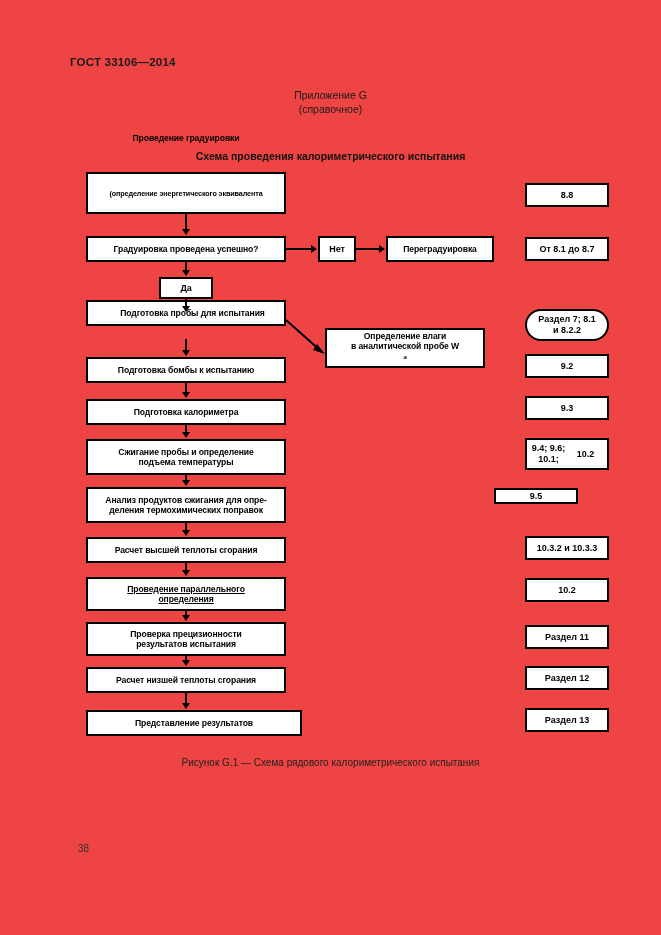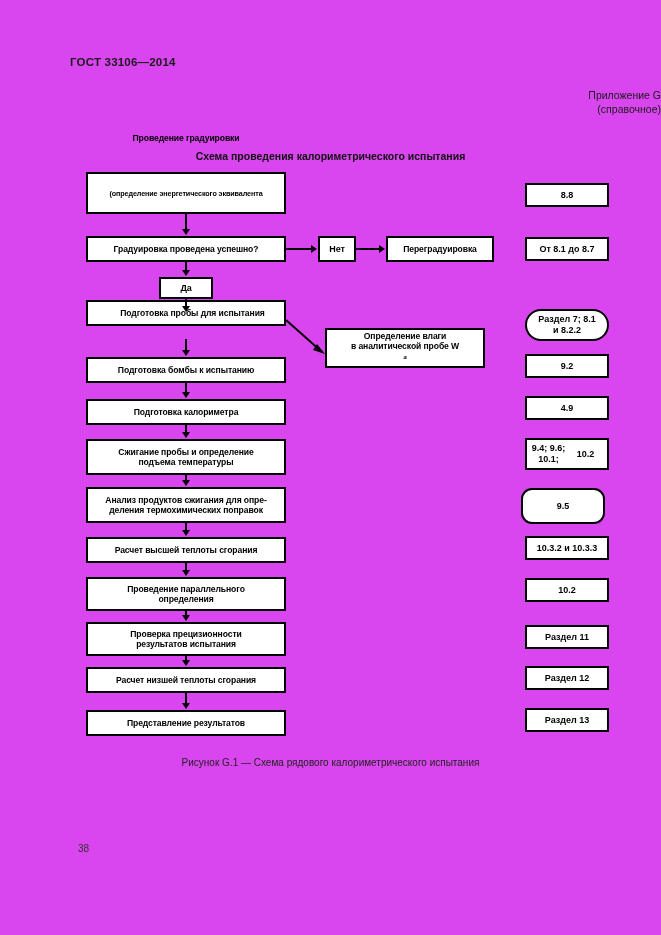--- a/index.html
+++ b/index.html
@@ -11,21 +11,21 @@
     width: 661px;
     height: 935px;
     position: relative;
     font-family: "Liberation Sans", sans-serif;
     color: #111111;
     overflow: hidden;
   }
   .page {
     position: absolute;
     inset: 0;
-    background: #d946ef;
+    background: #ef4444;
   }
 
   
   .doc-header {
     position: absolute;
     left: 70px;
     top: 56px;
     font-size: 11.5px;
     font-weight: bold;
     letter-spacing: 0.2px;
@@ -35,21 +35,21 @@
   .annex-block {
     position: absolute;
     left: 0;
     right: 0;
     top: 88px;
     text-align: center;
     font-size: 10.5px;
     line-height: 14px;
     color: #1a1a1a;
   }
-  .annex-block div { white-space: nowrap; text-align: right; }
+  .annex-block div { white-space: nowrap; }
 
   .fig-title {
     position: absolute;
     left: 0; right: 0;
     top: 150px;
     text-align: center;
     font-size: 10.5px;
     font-weight: bold;
     color: #111;
   }
@@ -210,35 +210,35 @@
 
     <div class="node" style="left:86px; top:487px; width:200px; height:36px; flex-direction:column; justify-content:center;">
       <span>Анализ продуктов сжигания для опре-</span>
       <span>деления термохимических поправок</span>
     </div>
 
     <div class="node" style="left:86px; top:537px; width:200px; height:26px;">
       <span>Расчет высшей теплоты сгорания</span>
     </div>
 
-    <div class="node" style="left:86px; top:577px; width:200px; height:34px; flex-direction:column; justify-content:center;">
+    <div class="node" style="left:86px; top:577px; width:200px; height:34px; flex-direction:column; justify-content:center;text-decoration:underline;">
       <span>Проведение параллельного</span>
       <span>определения</span>
     </div>
 
     <div class="node" style="left:86px; top:622px; width:200px; height:34px; flex-direction:column; justify-content:center;">
       <span>Проверка прецизионности</span>
       <span>результатов испытания</span>
     </div>
 
     <div class="node" style="left:86px; top:667px; width:200px; height:26px;">
       <span>Расчет низшей теплоты сгорания</span>
     </div>
 
-    <div class="node" style="left:86px; top:710px; width:200px; height:26px;">
+    <div class="node" style="left:86px; top:710px; width:216px; height:26px;">
       <span>Представление результатов</span>
     </div>
 
     <div class="node ref" style="left:525px; top:183px; width:84px; height:24px;">
       <span>8.8</span>
     </div>
 
     <div class="node ref" style="left:525px; top:237px; width:84px; height:24px;">
       <span>От 8.1 до 8.7</span>
     </div>
@@ -246,29 +246,29 @@
     <div class="node ref" style="left:525px; top:309px; width:84px; height:32px; flex-direction:column; justify-content:center;border-radius:16px;">
       <span>Раздел 7; 8.1</span>
       <span>и 8.2.2</span>
     </div>
 
     <div class="node ref" style="left:525px; top:354px; width:84px; height:24px;">
       <span>9.2</span>
     </div>
 
     <div class="node ref" style="left:525px; top:396px; width:84px; height:24px;">
-      <span>4.9</span>
+      <span>9.3</span>
     </div>
 
     <div class="node ref" style="left:525px; top:438px; width:84px; height:32px; flex-direction:row; justify-content:center;">
       <span>9.4; 9.6; 10.1;</span>
       <span>10.2</span>
     </div>
 
-    <div class="node ref" style="left:521px; top:488px; width:84px; height:36px;border-radius:11px;">
+    <div class="node ref" style="left:494px; top:488px; width:84px; height:16px;">
       <span>9.5</span>
     </div>
 
     <div class="node ref" style="left:525px; top:536px; width:84px; height:24px;">
       <span>10.3.2 и 10.3.3</span>
     </div>
 
     <div class="node ref" style="left:525px; top:578px; width:84px; height:24px;">
       <span>10.2</span>
     </div>

